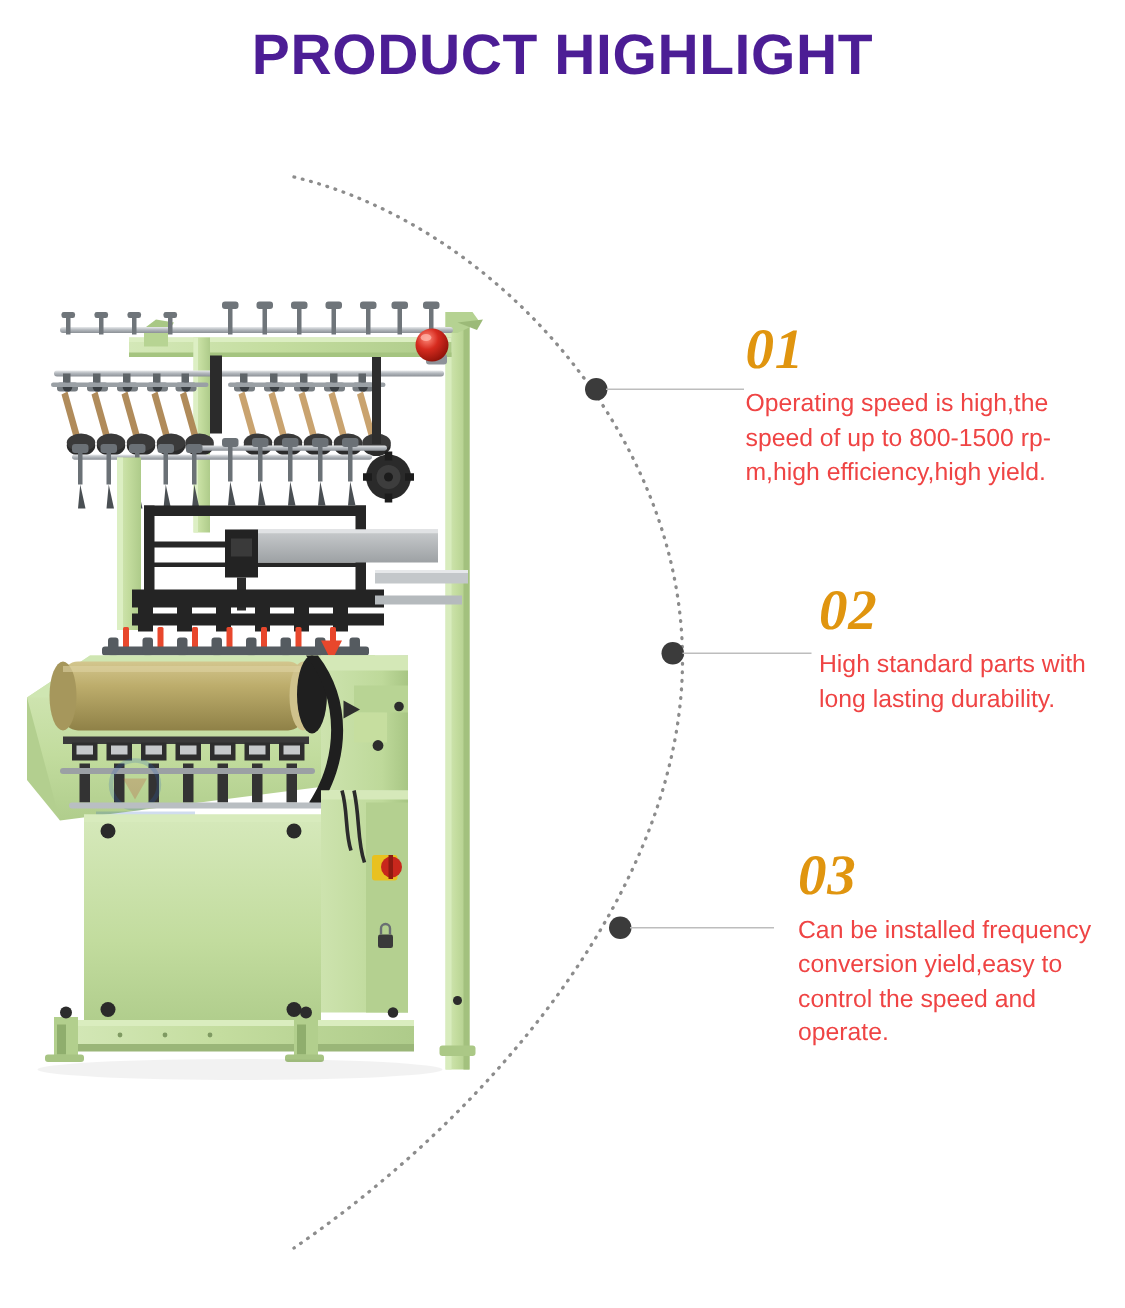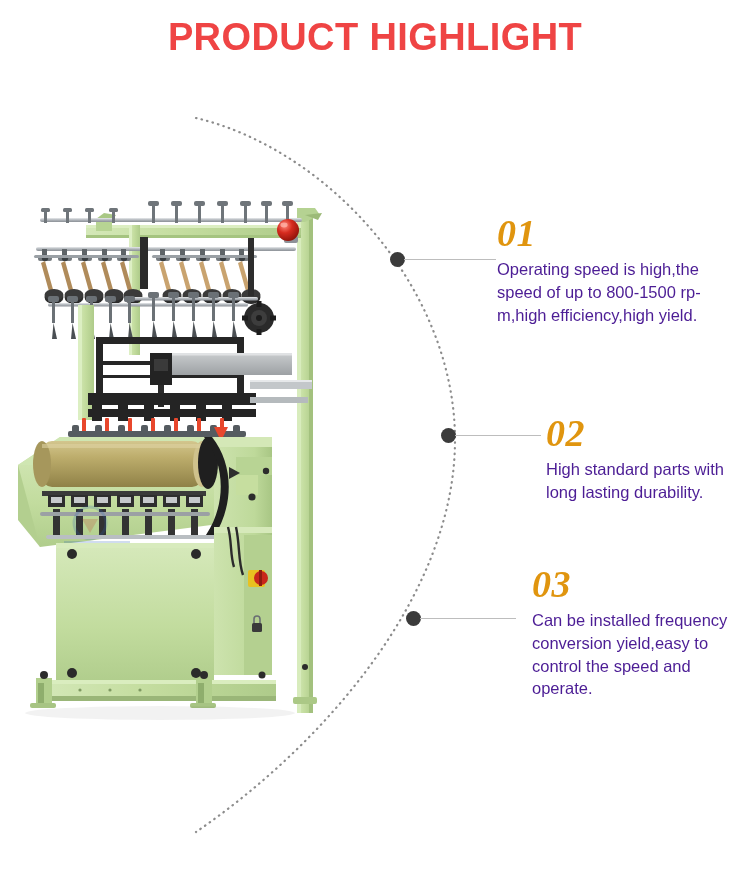--- a/index.html
+++ b/index.html
@@ -23,21 +23,21 @@
   
   #title {
     position: absolute;
     left: 0;
     top: 16px;
     width: 750px;
     text-align: center;
     font-size: 38px;
     font-weight: bold;
     letter-spacing: 0.4px;
-    color: #ef4444;
+    color: #4c1d95;
     font-family: "Liberation Sans", sans-serif;
   }
 
   
   #arc-svg {
     position: absolute;
     left: 0;
     top: 0;
     width: 750px;
     height: 872px;
@@ -65,26 +65,26 @@
     font-size: 38px;
     color: #E0950F;
     line-height: 1;
     letter-spacing: 0.5px;
     margin-bottom: 6px;
   }
   .callout .body {
     font-family: "Liberation Sans", sans-serif;
     font-size: 16.5px;
     line-height: 1.38;
-    color: #4c1d95;
+    color: #ef4444;
     white-space: pre-line;
   }
 
   #callout-1 { left: 497px; top: 214px; width: 245px; }
-  #callout-2 { left: 546px; top: 388px; width: 200px; margin-top: 26px; }
+  #callout-2 { left: 546px; top: 388px; width: 200px; }
   #callout-3 { left: 532px; top: 565px; width: 225px; }
 
   
   .bullet {
     position: absolute;
     width: 15px;
     height: 15px;
     border-radius: 50%;
     background: #3b3b3b;
   }

